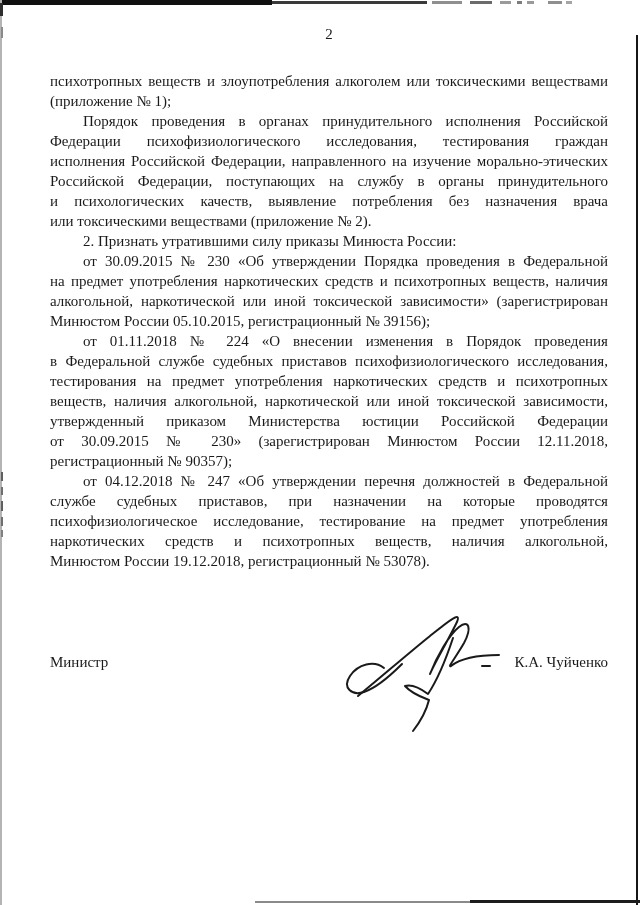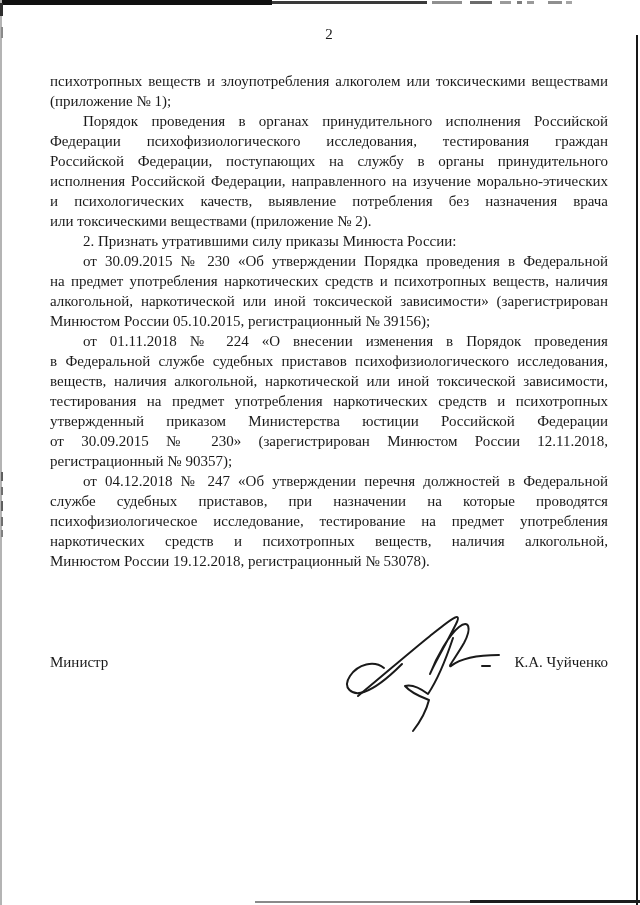--- a/index.html
+++ b/index.html
@@ -84,39 +84,39 @@
   <div class="page-number">2</div>
 
   <div class="text-block" id="text-block">
       <div class="paragraph">
         <div class="line">психотропных веществ и злоупотребления алкоголем или токсическими веществами</div>
         <div class="line last">(приложение № 1);</div>
       </div>
       <div class="paragraph">
         <div class="line first-indent">Порядок проведения в органах принудительного исполнения Российской</div>
         <div class="line">Федерации психофизиологического исследования, тестирования граждан</div>
+        <div class="line">исполнения Российской Федерации, направленного на изучение морально-этических</div>
         <div class="line">Российской Федерации, поступающих на службу в органы принудительного</div>
-        <div class="line">исполнения Российской Федерации, направленного на изучение морально-этических</div>
         <div class="line">и психологических качеств, выявление потребления без назначения врача</div>
         <div class="line last">или токсическими веществами (приложение № 2).</div>
       </div>
       <div class="paragraph">
         <div class="line first-indent last">2. Признать утратившими силу приказы Минюста России:</div>
       </div>
       <div class="paragraph">
         <div class="line first-indent">от 30.09.2015 № 230 «Об утверждении Порядка проведения в Федеральной</div>
         <div class="line">на предмет употребления наркотических средств и психотропных веществ, наличия</div>
         <div class="line">алкогольной, наркотической или иной токсической зависимости» (зарегистрирован</div>
         <div class="line last">Минюстом России 05.10.2015, регистрационный № 39156);</div>
       </div>
       <div class="paragraph">
         <div class="line first-indent">от 01.11.2018 № 224 «О внесении изменения в Порядок проведения</div>
         <div class="line">в Федеральной службе судебных приставов психофизиологического исследования,</div>
+        <div class="line">тестирования на предмет употребления наркотических средств и психотропных</div>
         <div class="line">веществ, наличия алкогольной, наркотической или иной токсической зависимости,</div>
-        <div class="line">тестирования на предмет употребления наркотических средств и психотропных</div>
         <div class="line">утвержденный приказом Министерства юстиции Российской Федерации</div>
         <div class="line">от 30.09.2015 № 230» (зарегистрирован Минюстом России 12.11.2018,</div>
         <div class="line last">регистрационный № 90357);</div>
       </div>
       <div class="paragraph">
         <div class="line first-indent">от 04.12.2018 № 247 «Об утверждении перечня должностей в Федеральной</div>
         <div class="line">службе судебных приставов, при назначении на которые проводятся</div>
         <div class="line">психофизиологическое исследование, тестирование на предмет употребления</div>
         <div class="line">наркотических средств и психотропных веществ, наличия алкогольной,</div>
         <div class="line last">Минюстом России 19.12.2018, регистрационный № 53078).</div>

